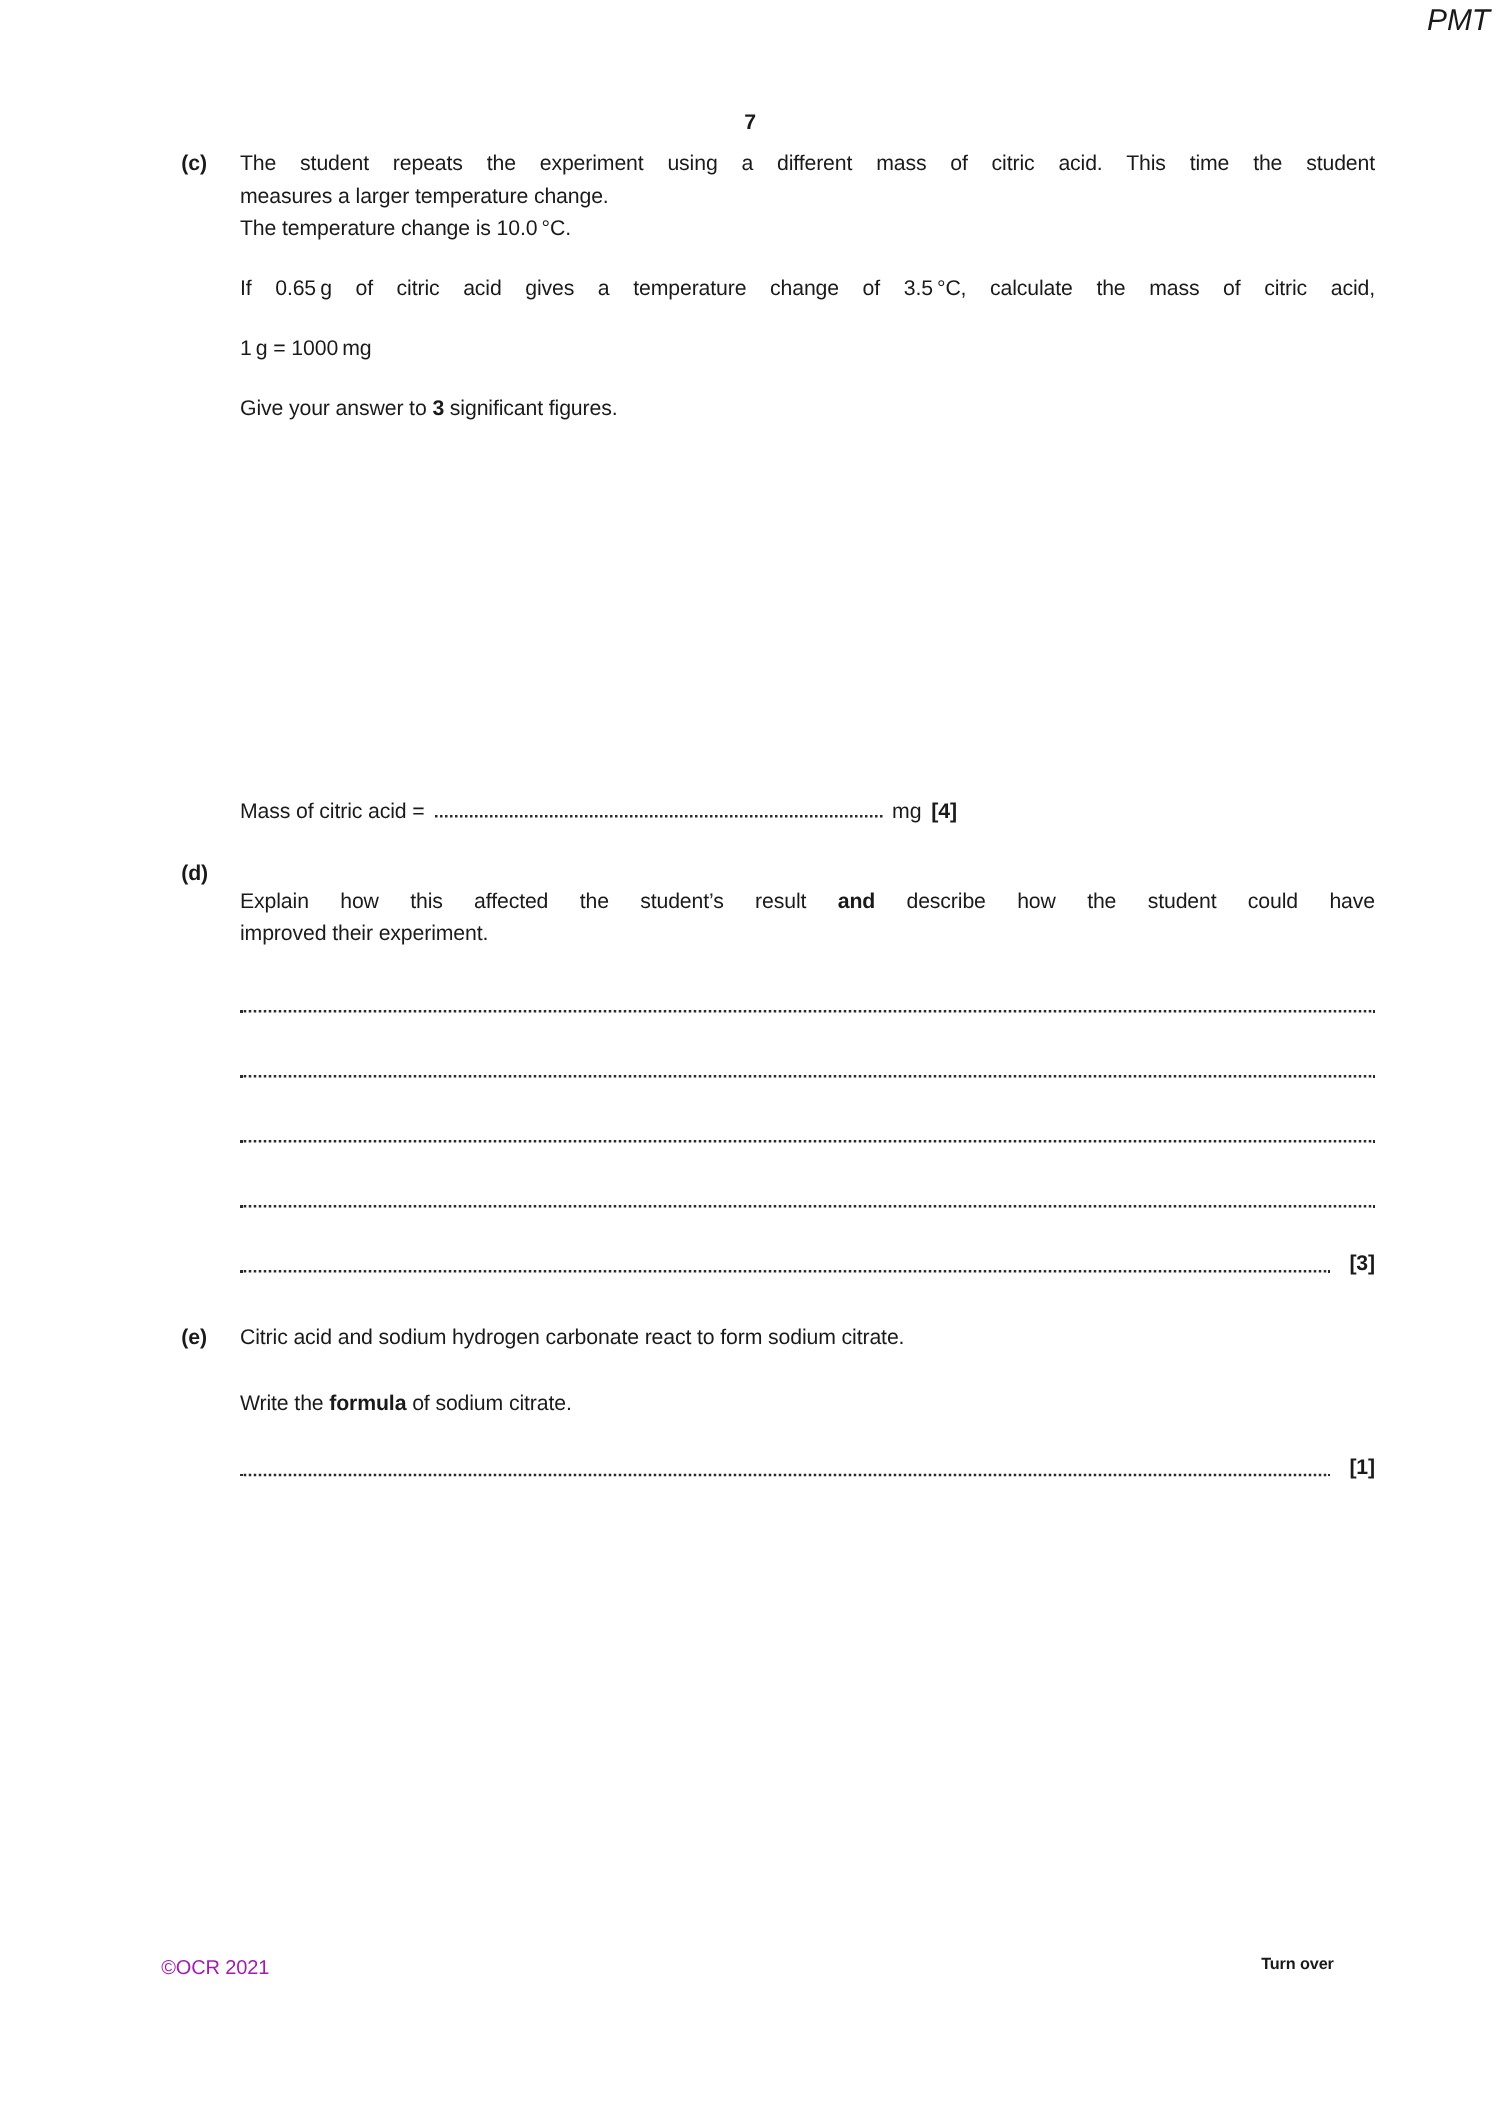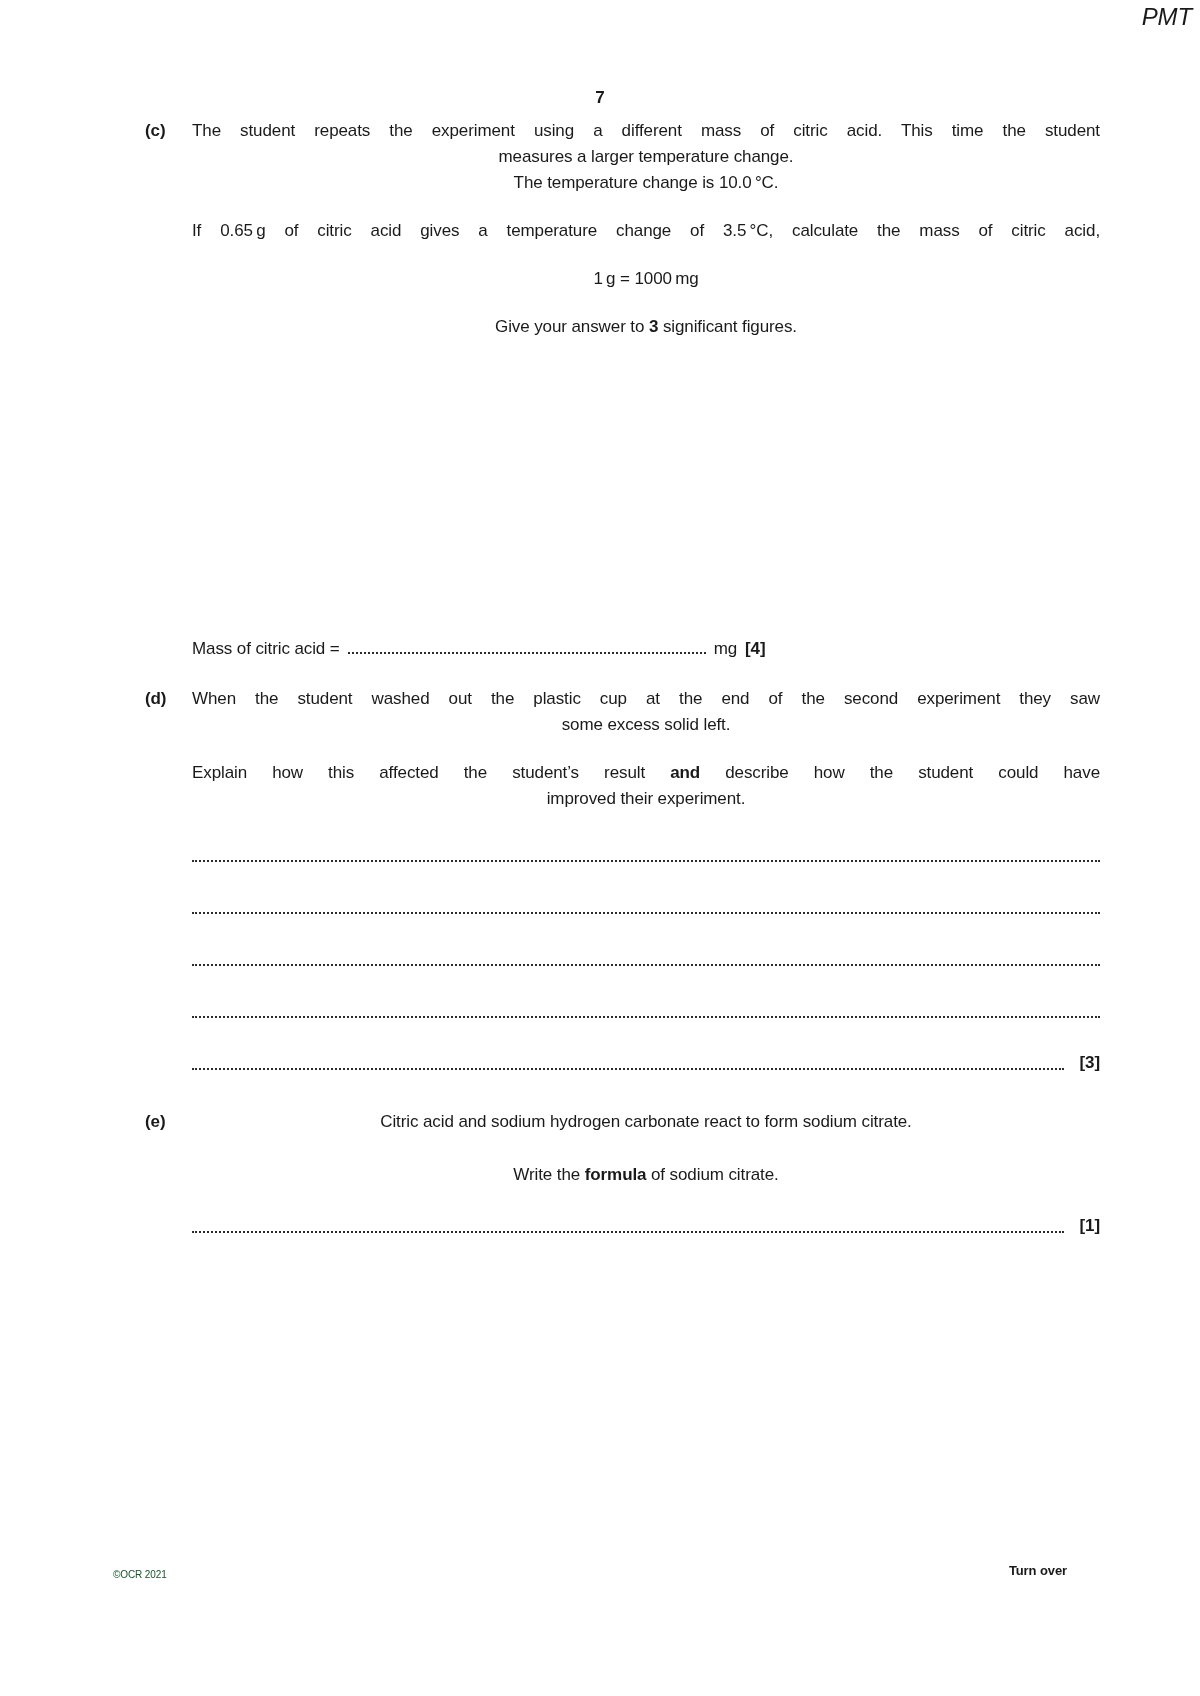--- a/index.html
+++ b/index.html
@@ -24,21 +24,21 @@
     position:absolute; top:85px; left:0; right:0;
     text-align:center; font-weight:bold; font-size:17px;
   }
   .content {
     position:absolute; left:145px; top:118px; width:955px;
   }
   .question { display:flex; }
   .q-label { flex:0 0 47px; width:47px; font-weight:bold; }
   .q-content { flex:1 1 auto; width:908px; }
   .para { }
-  .line { min-height:26px;text-align:center; }
+  .line { min-height:26px; }
   .line.j { text-align:justify; text-align-last:justify; }
   .seg-b { font-weight:bold; }
   .seg-sup { font-size:12px; vertical-align:7px; letter-spacing:0; }
   .seg-sub { font-size:12px; vertical-align:-4px; letter-spacing:0; }
 
   
   .dotrow { position:relative; height:22px; }
   .dotrow .lead {
     position:absolute; left:0; right:0; bottom:3px;
     border-bottom:2px dotted #2b2b2b;
@@ -52,22 +52,22 @@
   
   .mass-row { height:22px; line-height:22px; text-align:left; }
   .inline-leader {
     display:inline-block; width:358px; height:5px;
     border-bottom:2px dotted #2b2b2b;
     margin:0 8px;
   }
   .mass-row .marks { font-weight:bold; margin-left:8px; }
 
   .footer-copyright {
-    position:absolute; left:113px; top:1567px;
-    font-size:10px; line-height:16px; color:#14532d;
+    position:absolute; left:129px; top:1567px;
+    font-size:16px; line-height:16px; color:#a21caf;
   }
   .footer-turnover {
     position:absolute; right:133px; top:1560px;
     font-weight:bold; font-size:13px; line-height:22px;
   }
 </style>
 </head>
 <body>
 
 <div class="page">
@@ -93,24 +93,20 @@
           </div>
           <div class="para" style="margin-top: 22px;">
             <div class="line"><span class="seg">Give your answer to </span><span class="seg seg-b">3</span><span class="seg"> significant figures.</span></div>
           </div>
           <div class="mass-row" style="margin-top: 298px;"><span class="seg">Mass of citric acid =</span><span class="inline-leader"></span><span class="seg">mg</span><span class="marks">[4]</span></div>
         </div>
       </div>
       <div class="question" style="margin-top: 26px;">
         <div class="q-label">(d)</div>
         <div class="q-content">
-          <div class="para">
-            <div class="line j"><span class="seg">When the student washed out the plastic cup at the end of the second experiment they saw</span></div>
-            <div class="line"><span class="seg">some excess solid left.</span></div>
-          </div>
           <div class="para" style="margin-top: 22px;">
             <div class="line j"><span class="seg">Explain how this affected the student’s result </span><span class="seg seg-b">and</span><span class="seg"> describe how the student could have</span></div>
             <div class="line"><span class="seg">improved their experiment.</span></div>
           </div>
           <div style="margin-top: 31px;">
             <div class="dotrow">
               <div class="lead"></div>
             </div>
             <div class="dotrow" style="margin-top: 30px;">
               <div class="lead"></div>

